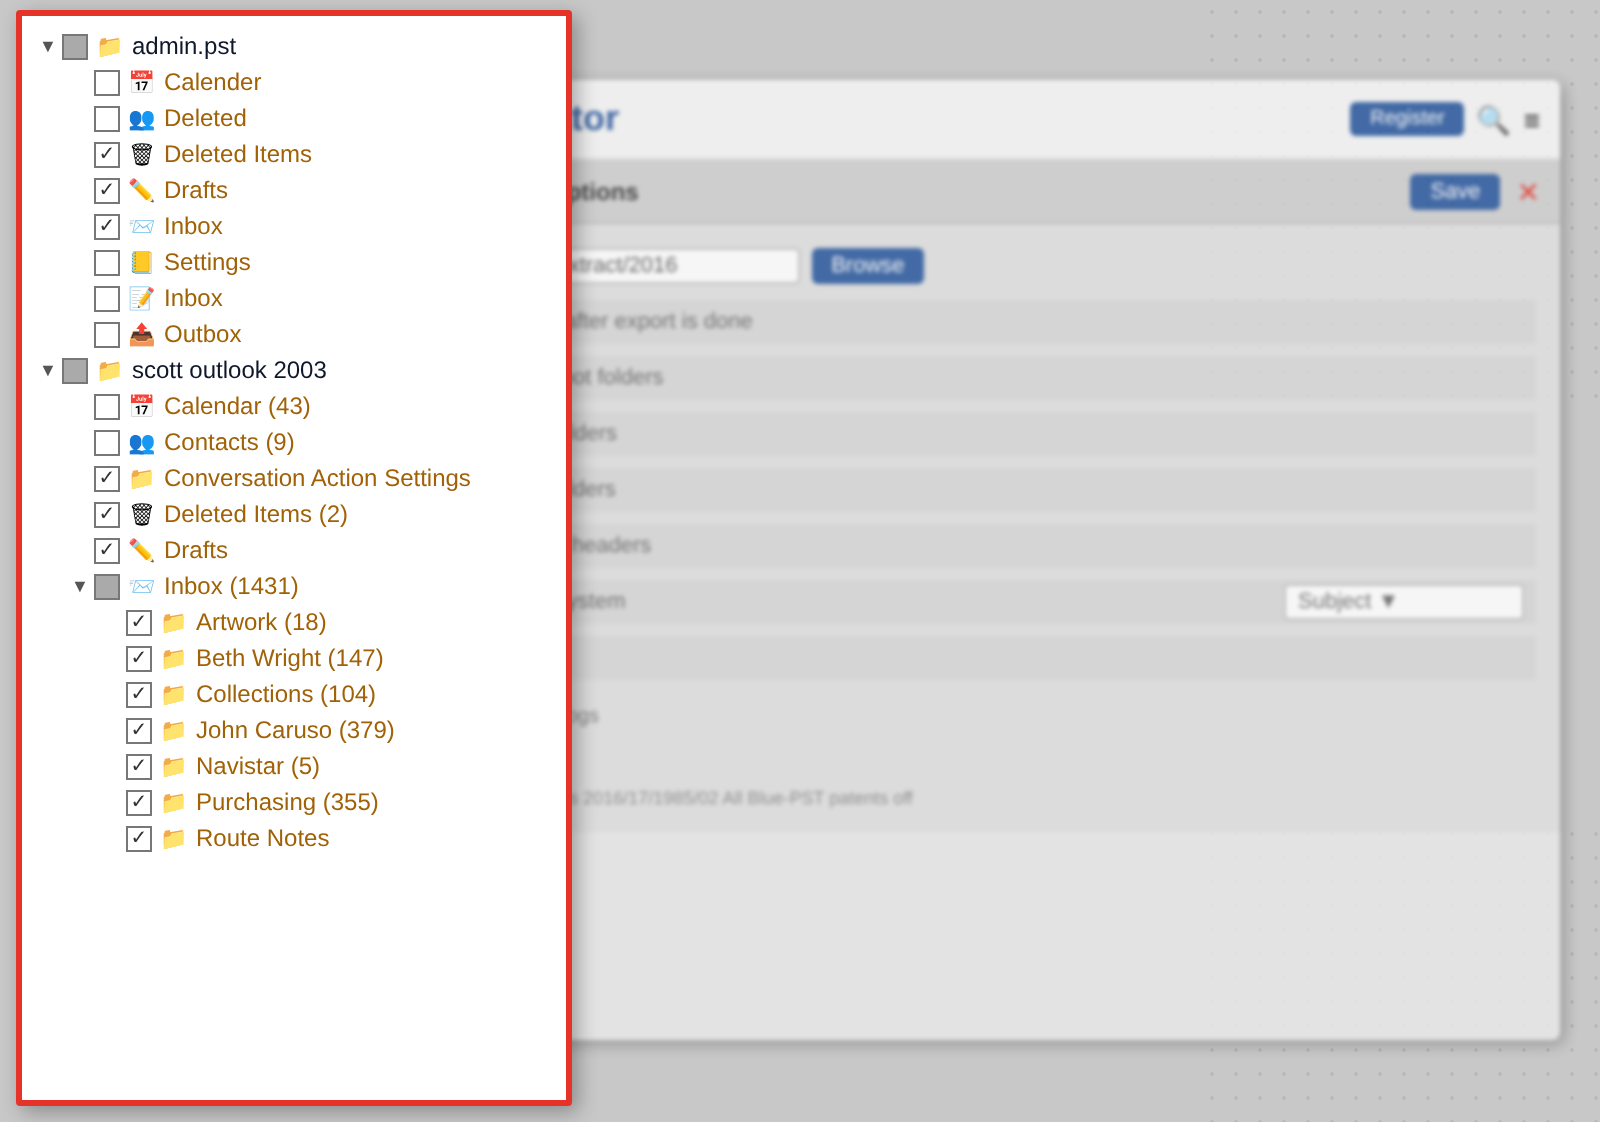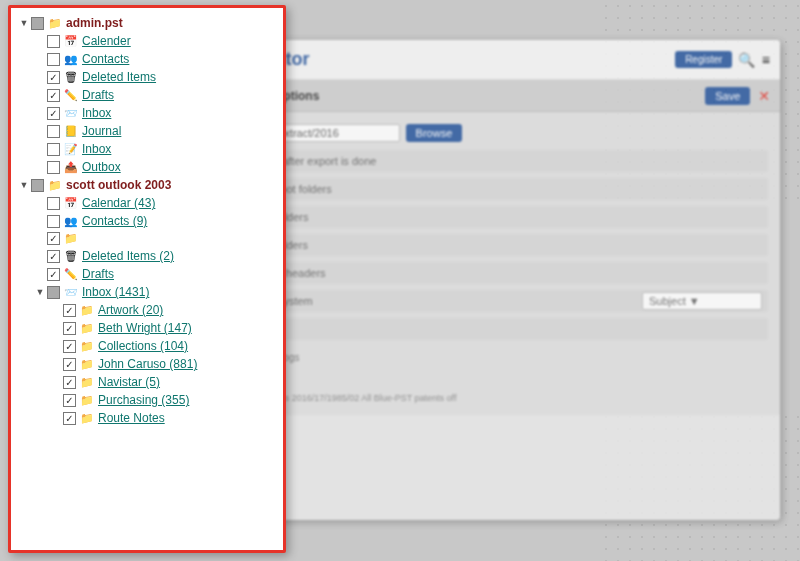--- a/index.html
+++ b/index.html
@@ -177,27 +177,26 @@
       display: inline-flex;
       align-items: center;
       justify-content: center;
       margin-right: 3px;
       flex-shrink: 0;
       font-size: 11px;
     }
 
     .item-label {
       font-size: 12px;
-      color: #0f766e;
-      text-decoration: underline;
+      color: #a16207;
     }
     .root-label {
       font-size: 12px;
-      font-weight: bold;
-      color: #7f1d1d;
+      font-weight: normal;
+      color: #0f172a;
     }
 
     
     .dot-pattern {
       position: absolute;
       top: 0;
       right: 0;
       width: 200px;
       height: 200px;
       background-image: radial-gradient(circle, #aaa 1px, transparent 1px);
@@ -291,21 +290,21 @@
   <div class="tree-item indent-1">
     <span class="expand-placeholder"></span>
     <div class="checkbox"></div>
     <span class="folder-icon">📅</span>
     <span class="item-label">Calender</span>
   </div>
   <div class="tree-item indent-1">
     <span class="expand-placeholder"></span>
     <div class="checkbox"></div>
     <span class="folder-icon">👥</span>
-    <span class="item-label">Contacts</span>
+    <span class="item-label">Deleted</span>
   </div>
   <div class="tree-item indent-1">
     <span class="expand-placeholder"></span>
     <div class="checkbox checked"></div>
     <span class="folder-icon">🗑</span>
     <span class="item-label">Deleted Items</span>
   </div>
   <div class="tree-item indent-1">
     <span class="expand-placeholder"></span>
     <div class="checkbox checked"></div>
@@ -315,21 +314,21 @@
   <div class="tree-item indent-1">
     <span class="expand-placeholder"></span>
     <div class="checkbox checked"></div>
     <span class="folder-icon">📨</span>
     <span class="item-label">Inbox</span>
   </div>
   <div class="tree-item indent-1">
     <span class="expand-placeholder"></span>
     <div class="checkbox"></div>
     <span class="folder-icon">📒</span>
-    <span class="item-label">Journal</span>
+    <span class="item-label">Settings</span>
   </div>
   <div class="tree-item indent-1">
     <span class="expand-placeholder"></span>
     <div class="checkbox"></div>
     <span class="folder-icon">📝</span>
     <span class="item-label">Inbox</span>
   </div>
   <div class="tree-item indent-1">
     <span class="expand-placeholder"></span>
     <div class="checkbox"></div>
@@ -353,20 +352,21 @@
   <div class="tree-item indent-1">
     <span class="expand-placeholder"></span>
     <div class="checkbox"></div>
     <span class="folder-icon">👥</span>
     <span class="item-label">Contacts (9)</span>
   </div>
   <div class="tree-item indent-1">
     <span class="expand-placeholder"></span>
     <div class="checkbox checked"></div>
     <span class="folder-icon">📁</span>
+    <span class="item-label">Conversation Action Settings</span>
   </div>
   <div class="tree-item indent-1">
     <span class="expand-placeholder"></span>
     <div class="checkbox checked"></div>
     <span class="folder-icon">🗑</span>
     <span class="item-label">Deleted Items (2)</span>
   </div>
   <div class="tree-item indent-1">
     <span class="expand-placeholder"></span>
     <div class="checkbox checked"></div>
@@ -378,39 +378,39 @@
     <span class="expand-arrow">▼</span>
     <div class="checkbox partial"></div>
     <span class="folder-icon">📨</span>
     <span class="item-label">Inbox (1431)</span>
   </div>
 
   <div class="tree-item indent-2">
     <span class="expand-placeholder"></span>
     <div class="checkbox checked"></div>
     <span class="folder-icon">📁</span>
-    <span class="item-label">Artwork (20)</span>
+    <span class="item-label">Artwork (18)</span>
   </div>
   <div class="tree-item indent-2">
     <span class="expand-placeholder"></span>
     <div class="checkbox checked"></div>
     <span class="folder-icon">📁</span>
     <span class="item-label">Beth Wright (147)</span>
   </div>
   <div class="tree-item indent-2">
     <span class="expand-placeholder"></span>
     <div class="checkbox checked"></div>
     <span class="folder-icon">📁</span>
     <span class="item-label">Collections (104)</span>
   </div>
   <div class="tree-item indent-2">
     <span class="expand-placeholder"></span>
     <div class="checkbox checked"></div>
     <span class="folder-icon">📁</span>
-    <span class="item-label">John Caruso (881)</span>
+    <span class="item-label">John Caruso (379)</span>
   </div>
   <div class="tree-item indent-2">
     <span class="expand-placeholder"></span>
     <div class="checkbox checked"></div>
     <span class="folder-icon">📁</span>
     <span class="item-label">Navistar (5)</span>
   </div>
   <div class="tree-item indent-2">
     <span class="expand-placeholder"></span>
     <div class="checkbox checked"></div>

